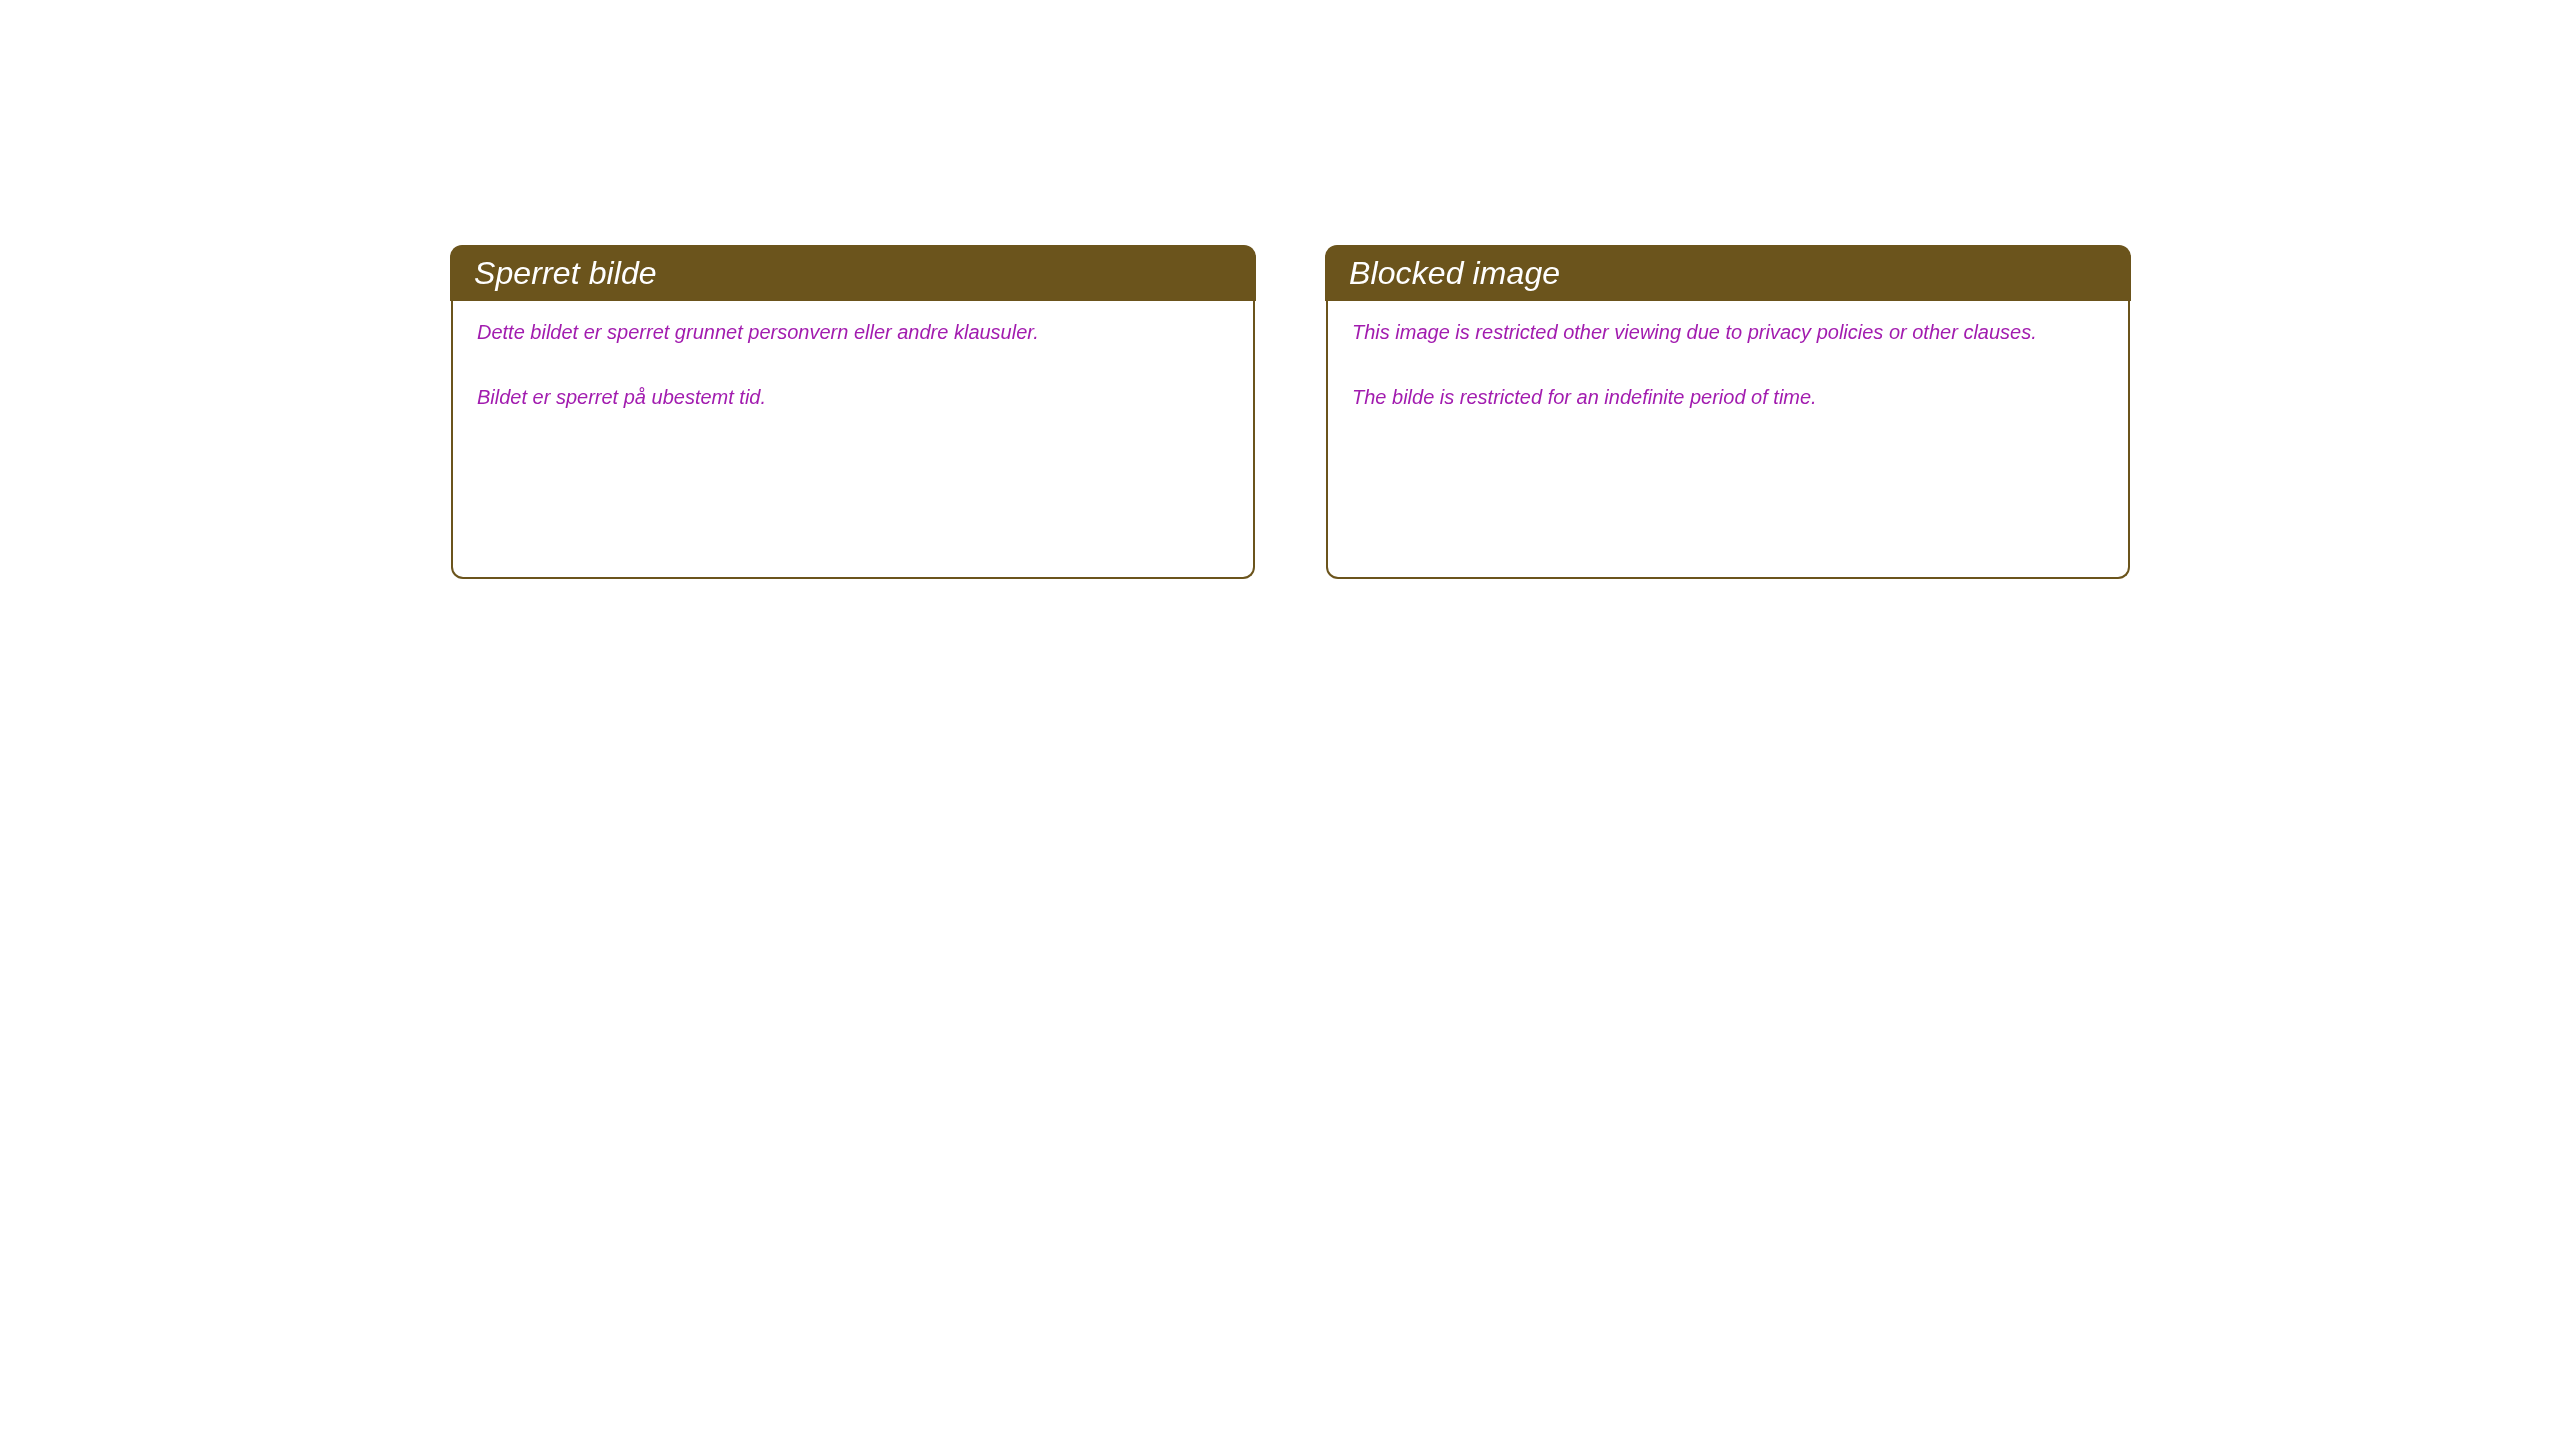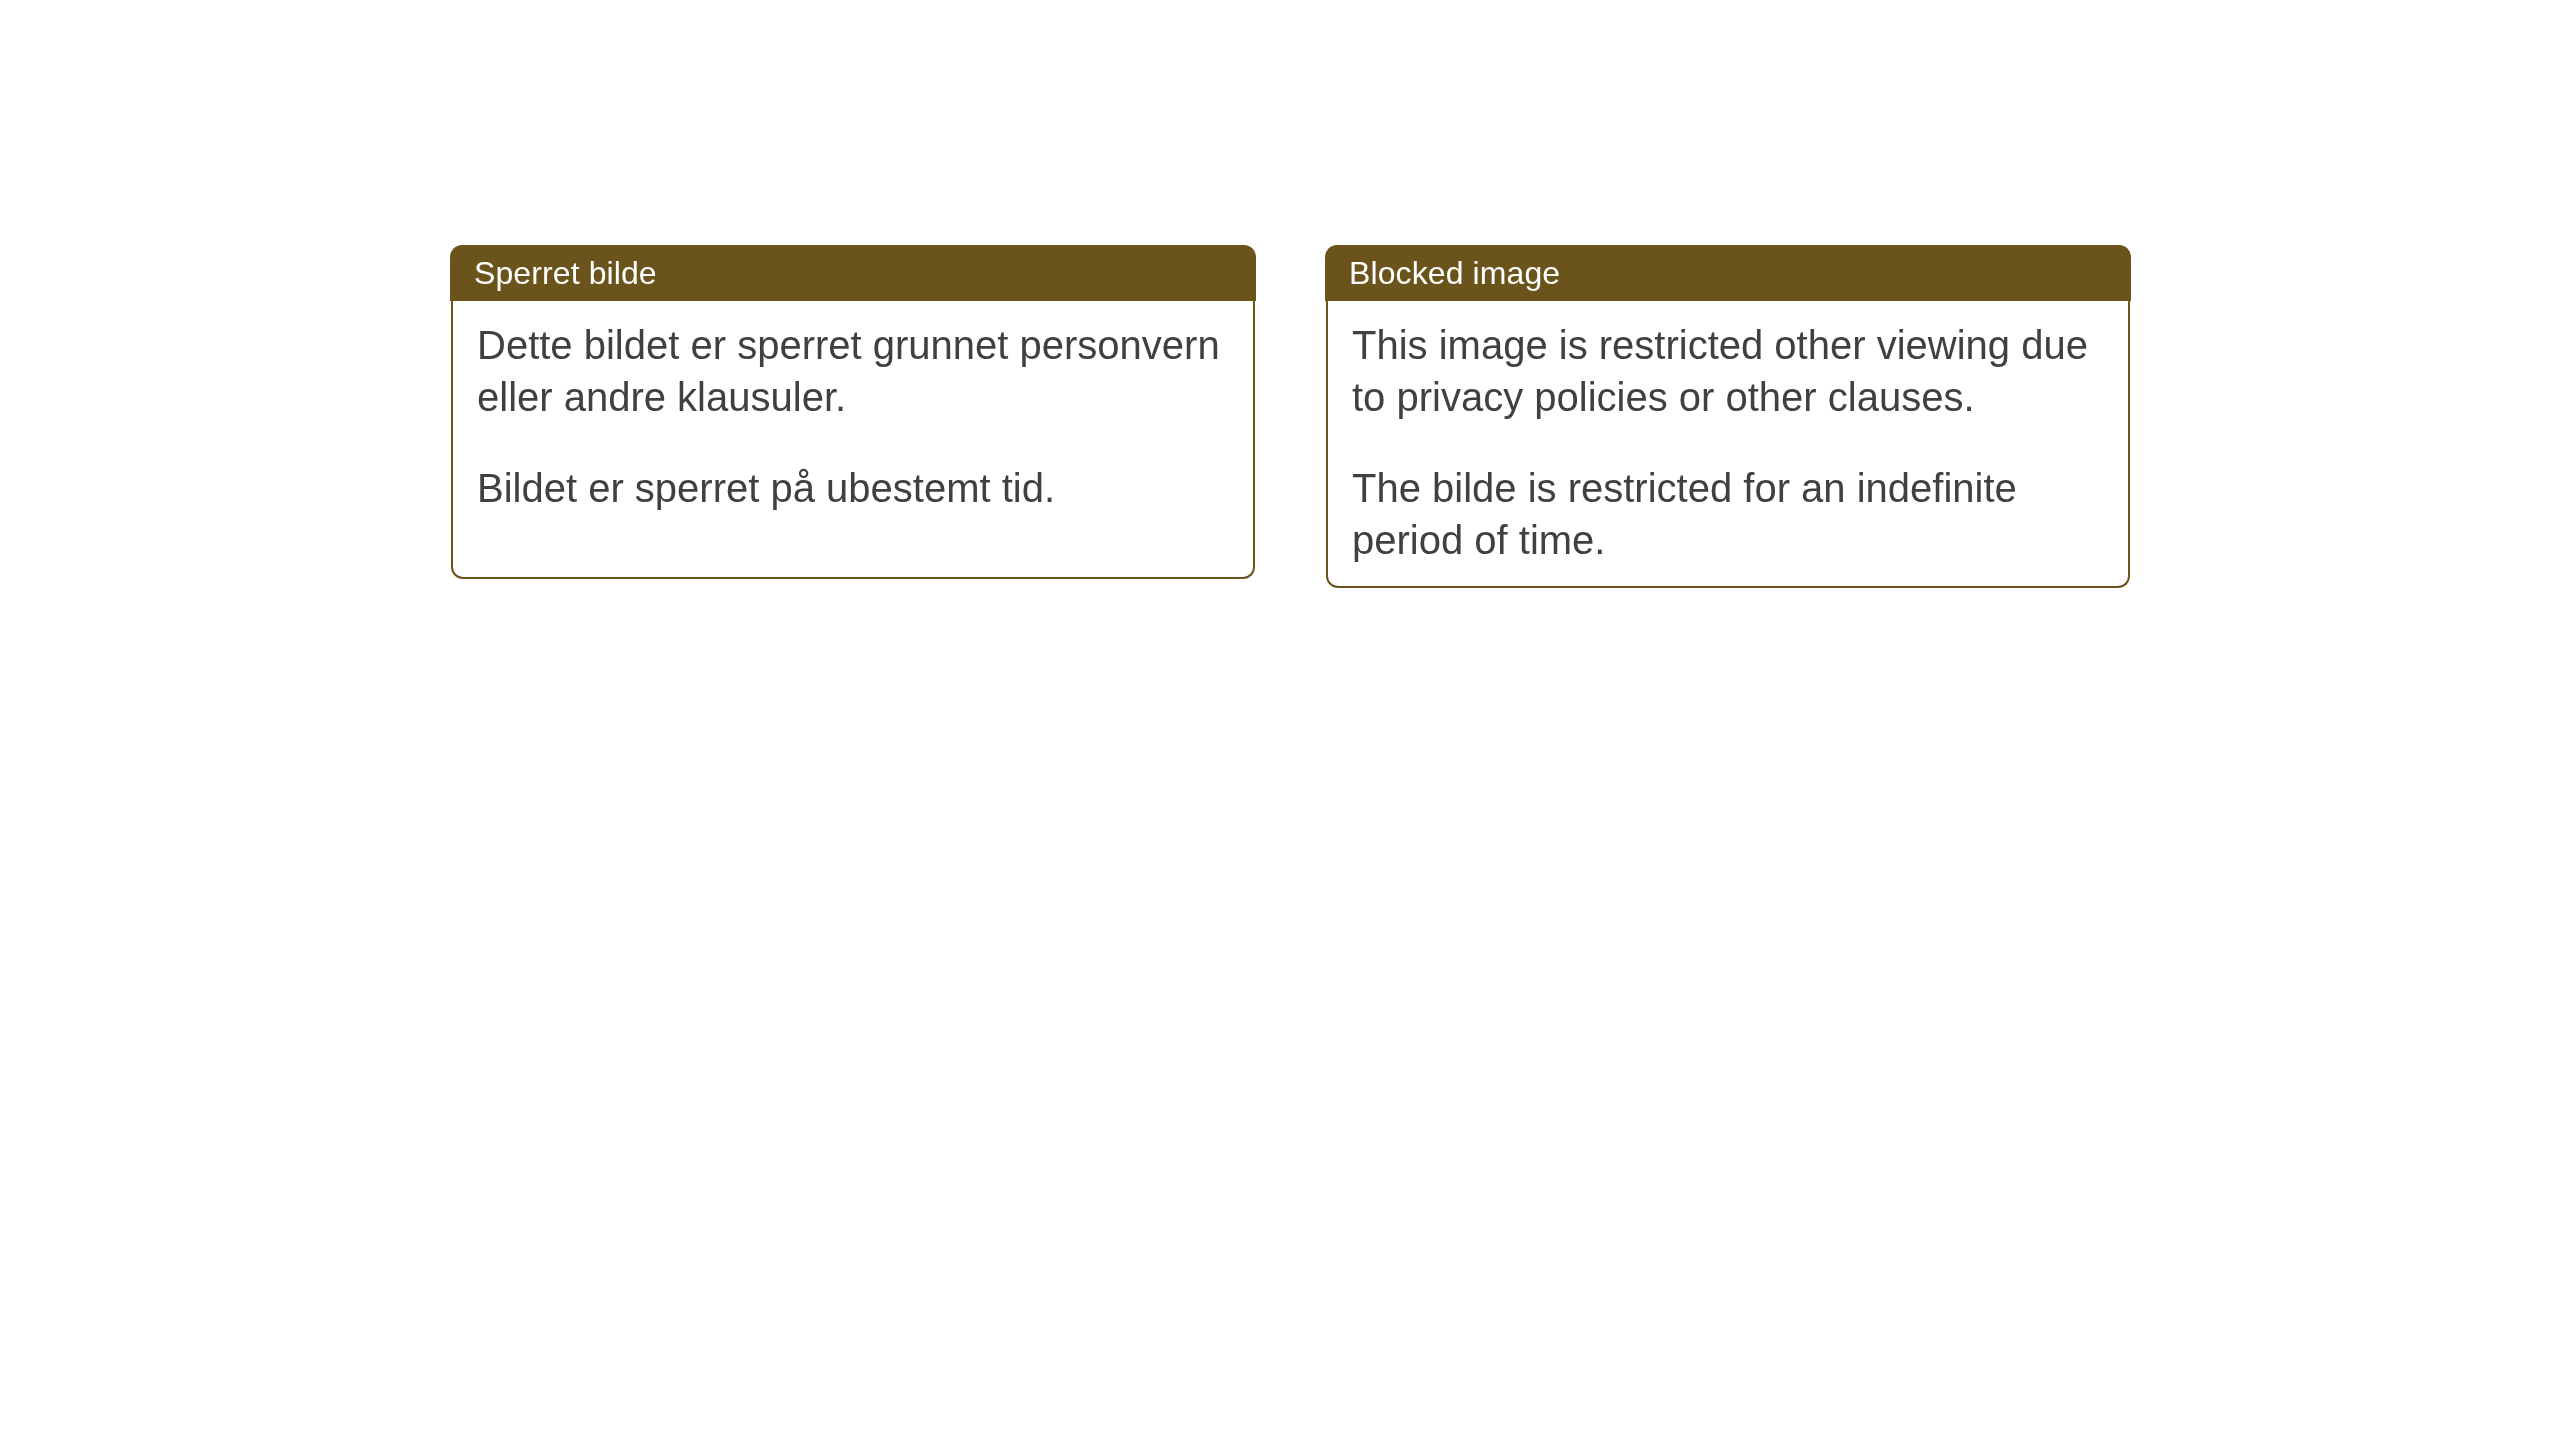--- a/index.html
+++ b/index.html
@@ -14,20 +14,21 @@
     overflow: hidden;
     position: relative;
   }
 
   #stage {
     position: absolute;
     left: 0;
     top: 0;
     width: 2560px;
     height: 1440px;
+    font-style: italic;
   }
 
   .panel {
     position: absolute;
     width: 806px;
   }
 
   #panel-no  { left: 450px;  top: 245px; }
   #panel-en  { left: 1325px; top: 245px; }
 
@@ -57,22 +58,22 @@
     margin-left: 1px;
     min-height: 278px;
     background: #ffffff;
     border: 2px solid #6b541c;
     border-top: none;
     border-radius: 0 0 12px 12px;
     padding: 18px 20px 20px 24px;
   }
 
   .panel-para {
-    color: #404040;
-    font-size: 40px;
+    color: #a21caf;
+    font-size: 20px;
     line-height: 1.30;
     font-weight: 400;
     margin: 0;
     white-space: pre-line;
   }
 
   .panel-para + .panel-para {
     margin-top: 39px;
   }
 </style>

